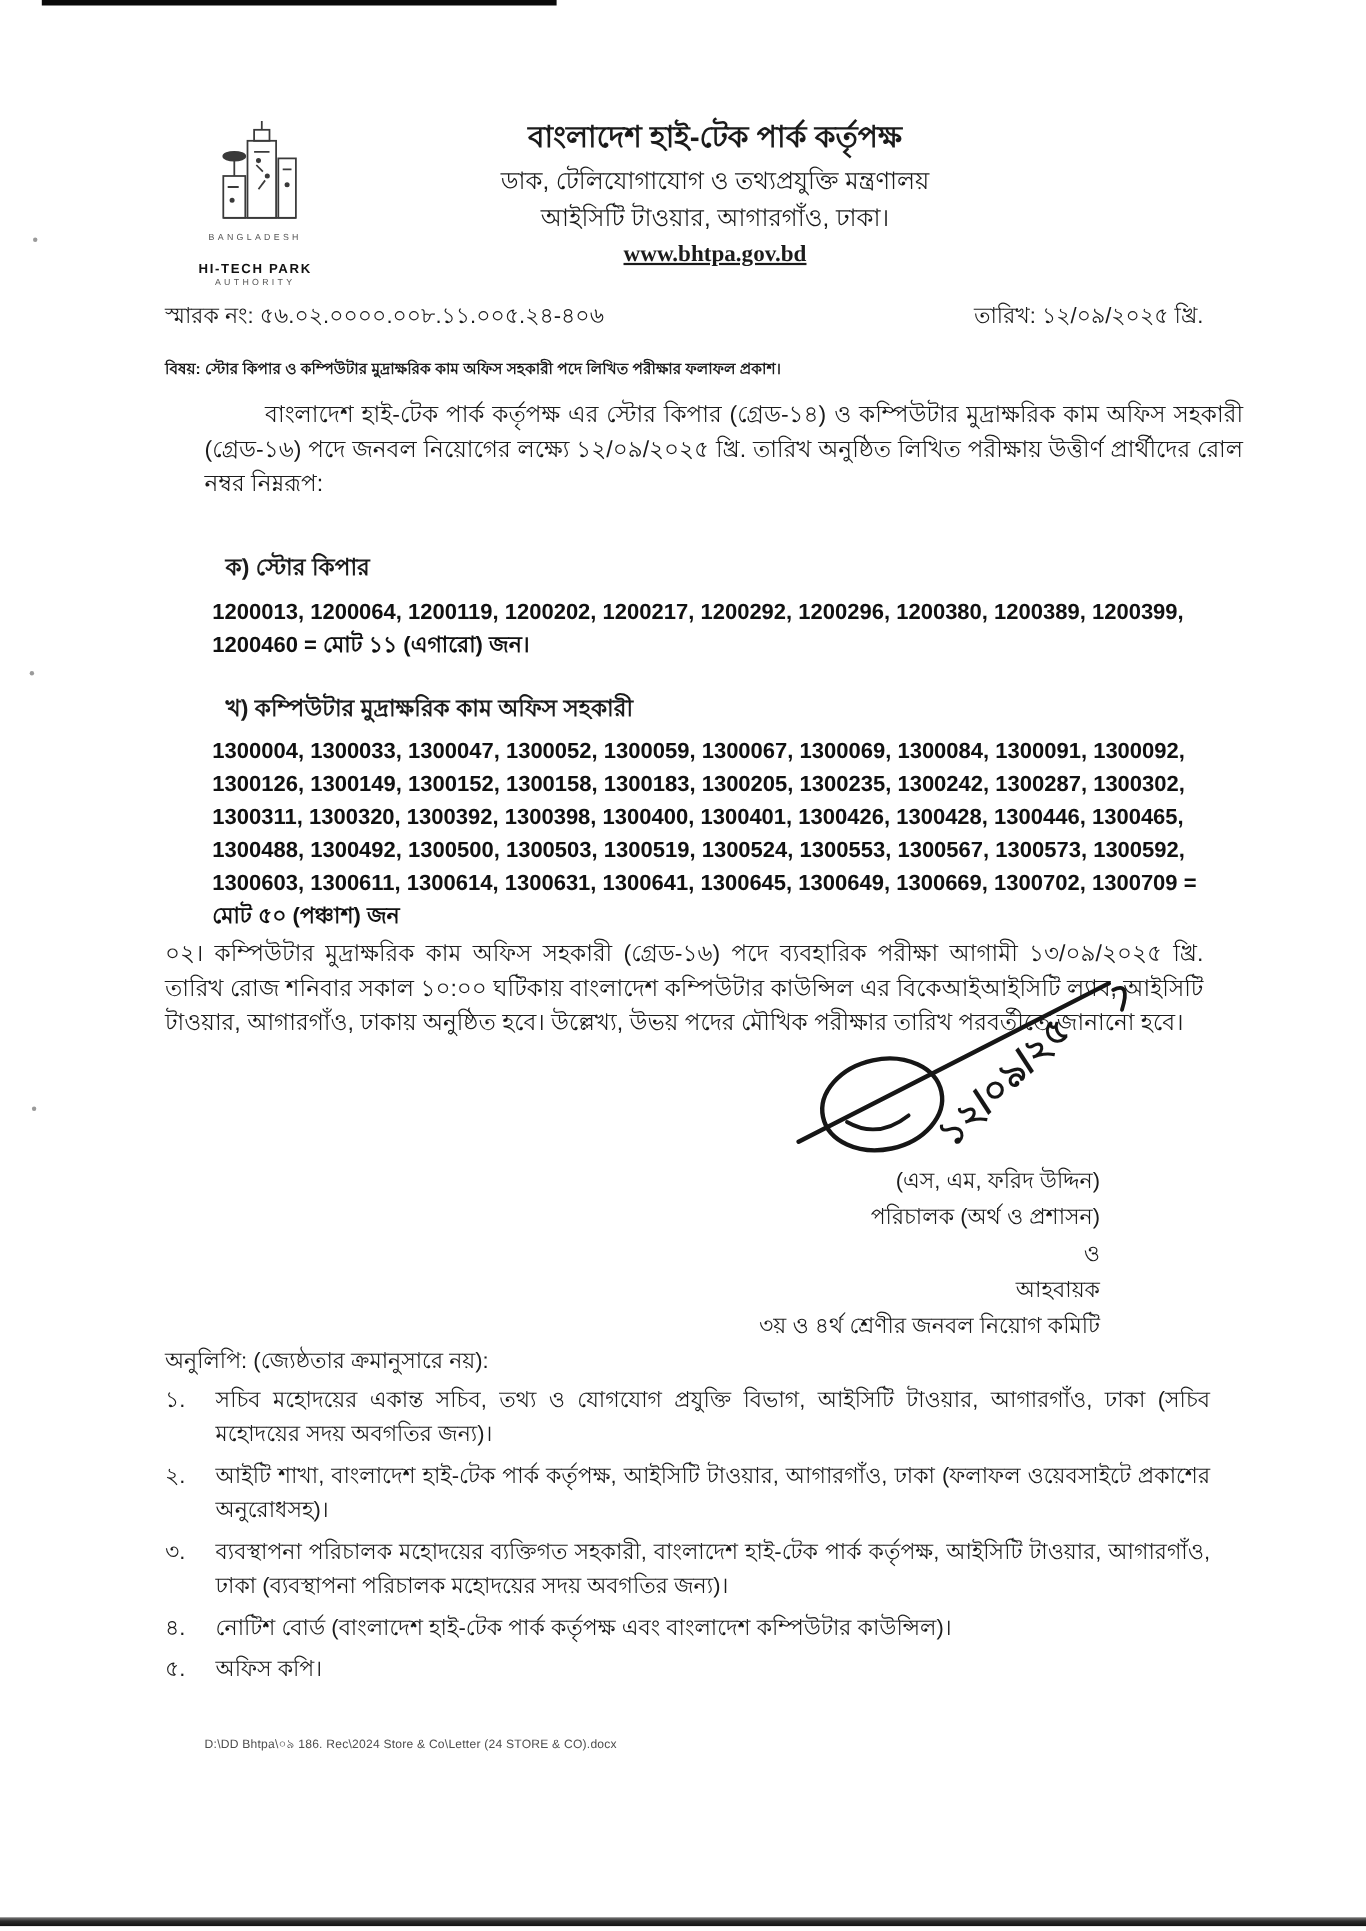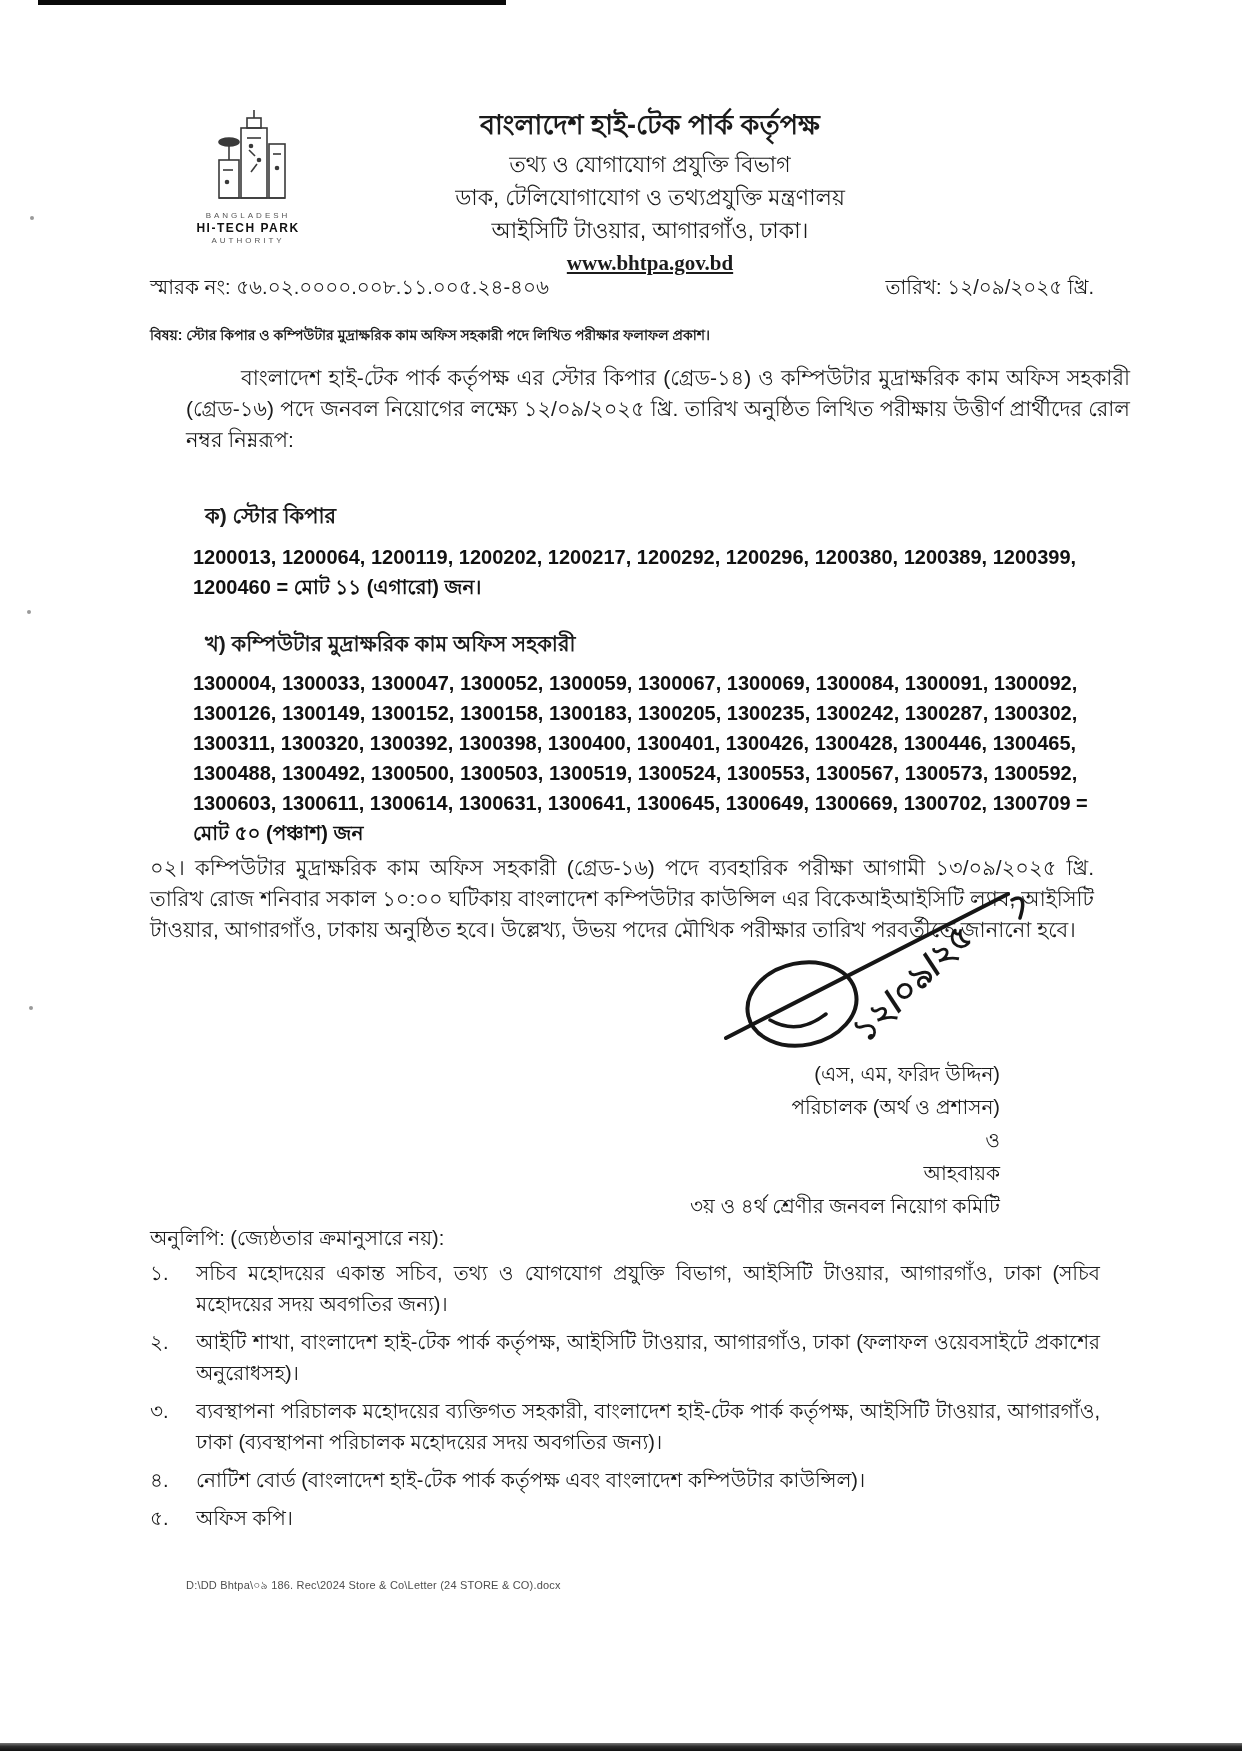--- a/index.html
+++ b/index.html
@@ -14,24 +14,24 @@
   
   .scan-top-line{left:38px;top:0;width:468px;height:5px;background:#0a0a0a;}
   .scan-bottom-line{left:0;top:1743px;width:1242px;height:8px;
     background:linear-gradient(#777 0%,#2b2b2b 45%,#111 100%);}
   .margin-dot{width:4px;height:4px;border-radius:50%;background:#9a9a9a;}
   .dot1{left:30px;top:216px;}
   .dot2{left:27px;top:610px;}
   .dot3{left:29px;top:1006px;}
 
   
-  .logo-wrap{left:178px;top:110px;width:140px;text-align:center;}
+  .logo-wrap{left:162px;top:110px;width:140px;text-align:center;}
   .logo-art{display:block;margin:0 auto;}
   .logo-cap1,.logo-cap3{font-size:8px;letter-spacing:3px;color:#555;line-height:11px;}
-  .logo-cap2{font-size:12px;font-weight:bold;letter-spacing:1.5px;color:#111;line-height:14px;}
+  .logo-cap2{font-size:12px;font-weight:bold;letter-spacing:1.5px;color:#111;line-height:14px;margin-top:16px;}
   .header-text{left:300px;top:108px;width:700px;text-align:center;}
   .org-name{font-size:27px;font-weight:bold;line-height:34px;margin-bottom:6px;}
   .hline{font-size:22px;line-height:33px;}
   .website{font-size:21px;font-weight:bold;text-decoration:underline;
     font-family:"Liberation Serif",serif;line-height:32px;}
 
   
   .memo-row{left:150px;top:272px;width:944px;display:flex;justify-content:space-between;font-size:20px;gap:32px;}
 
   
@@ -90,21 +90,20 @@
     <circle cx="38" cy="72" r="1.5" fill="#3a3a3a"></circle>
     <line x1="30" y1="88" x2="96" y2="88"></line>
   </svg>
   <div class="logo-cap1">BANGLADESH</div>
   <div class="logo-cap2">HI-TECH PARK</div>
   <div class="logo-cap3">AUTHORITY</div>
 </div>
 
 <div class="abs header-text">
   <div class="org-name">বাংলাদেশ হাই-টেক পার্ক কর্তৃপক্ষ</div>
-  <div class="hline">তথ্য ও যোগাযোগ প্রযুক্তি বিভাগ</div>
   <div class="hline">ডাক, টেলিযোগাযোগ ও তথ্যপ্রযুক্তি মন্ত্রণালয়</div>
   <div class="hline">আইসিটি টাওয়ার, আগারগাঁও, ঢাকা।</div>
   <div class="website">www.bhtpa.gov.bd</div>
 </div>
 
 <div class="abs memo-row">
   <span>স্মারক নং: ৫৬.০২.০০০০.০০৮.১১.০০৫.২৪-৪০৬</span>
   <span>তারিখ: ১২/০৯/২০২৫ খ্রি.</span>
 </div>
 

